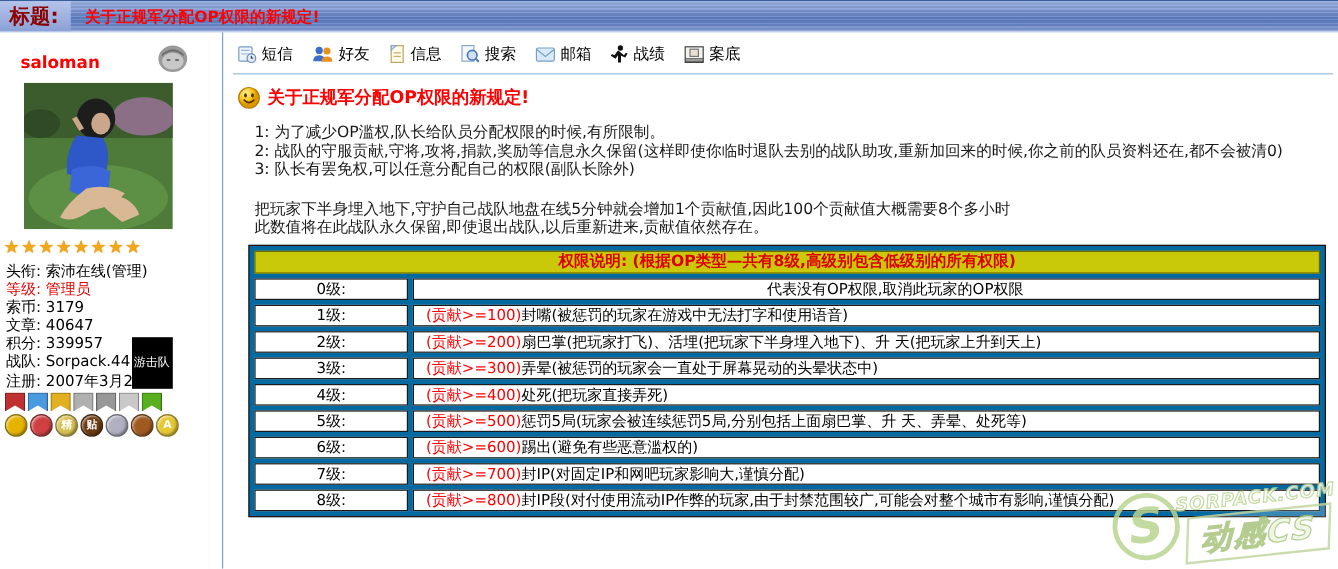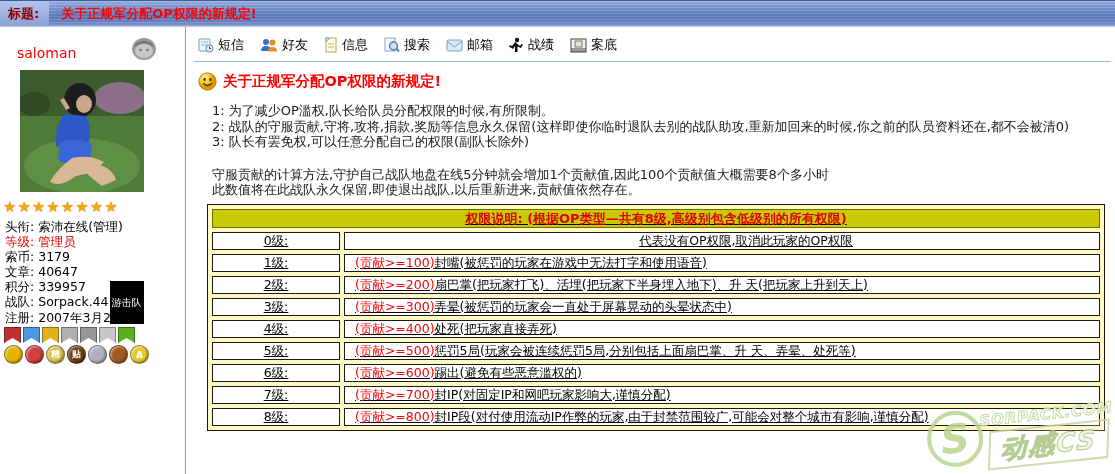--- a/index.html
+++ b/index.html
@@ -11,32 +11,32 @@
   .title-bar {
     height:27px; display:flex; align-items:center;
     background:
       repeating-linear-gradient(180deg, rgba(255,255,255,0.10) 0 1px, rgba(0,0,0,0.05) 1px 3px),
       linear-gradient(180deg,#9db4e2 0%,#7894d2 35%,#5d7ec2 60%,#6word 0,#6e8aca 85%,#8aa2d8 100%);
     background: repeating-linear-gradient(180deg, rgba(255,255,255,0.10) 0 1px, rgba(0,0,0,0.06) 1px 3px),
       linear-gradient(180deg,#9db4e2 0%,#7894d2 35%,#5d7ec2 60%,#6e8aca 85%,#8aa2d8 100%);
     border-top:1px solid #3a5fa0; border-bottom:1px solid #b9c9e8;
   }
   .title-bar .label {
-    font-size:13px; font-weight:bold; color:#8b0000; padding:0 10px 0 8px;
+    font-size:17px; font-weight:bold; color:#8b0000; padding:0 10px 0 8px;
     background:linear-gradient(180deg,#b4c4ea,#8ba1d6); height:100%; display:flex; align-items:center;
   }
   .title-bar .title { font-size:13px; font-weight:bold; color:#ff0000; margin-left:12px; }
 
   
   .cols { display:flex; height:447px; }
   .sidebar { width:186px; border-right:1px solid #7aa0cc; position:relative; padding-top:10px; }
   .main { flex:1; position:relative; }
 
   
-  .username { color:#ff0000; font-weight:normal; font-size:14px; margin:8px 0 0 17px; display:inline-block; }
+  .username { color:#ff0000; font-weight:bold; font-size:14px; margin:8px 0 0 17px; display:inline-block; }
   .mini-avatar { position:absolute; top:10px; right:28px; width:26px; height:24px; }
   .photo { margin:8px 0 0 20px; width:124px; height:122px; display:block; }
   .stars { margin:5px 0 0 3px; letter-spacing:1px; }
   .star { color:#f0a818; font-size:15px; text-shadow:0 0 1px #c87800; }
   .uinfo { margin:3px 0 0 5px; font-size:12.5px; color:#000; }
   .uinfo .row { line-height:15px; white-space:nowrap; }
   .uinfo .row.red, .uinfo .row.red .val { color:#e00000; }
   .clan-badge { background:#000; color:#fff; font-size:10px; padding:16px 2px; margin-left:1px; }
   .medal-row { display:flex; gap:2px; margin:2px 0 0 4px; }
   .medal1 { width:17px; height:16px; clip-path:polygon(0 0,100% 0,100% 100%,50% 68%,0 100%); border:1px solid rgba(0,0,0,.35); }
@@ -51,21 +51,21 @@
 
   
   .post { padding:10px 0 0 12px; }
   .post-title { display:flex; align-items:center; gap:6px; }
   .post-title .txt { color:#ff0000; font-weight:bold; font-size:14.5px; }
   .post-body { margin-top:12px; font-size:13px; color:#1a1a1a; }
   .post-body .ln { line-height:15.5px; padding-left:14px; }
   .post-body .para { margin-top:17px; }
 
   
-  .perm-table { margin:6px 10px 0 9px; background:#fef9c3; border:1px solid #2a1305; padding:4px;text-decoration:underline; }
+  .perm-table { margin:6px 10px 0 9px; background:#0369a1; border:1px solid #2a1305; padding:4px; }
   .pt-header { background:#c9c909; border:1px solid #6e6e00; color:#dd0000; font-weight:bold;
     font-size:13px; text-align:center; line-height:17px; height:19px; }
   .pt-row { display:flex; gap:4px; margin-top:4px; }
   .pt-cell { background:#fff; border:1px solid #1a1a1a; height:18px; line-height:16px; font-size:12.5px; }
   .pt-level { width:128px; text-align:center; color:#000; }
   .pt-desc { flex:1; padding-left:10px; white-space:nowrap; overflow:hidden; }
   .pt-row.noband .pt-desc { padding-left:48px;text-align:center; }
   .pt-badge { color:#ff0000; }
 
   
@@ -232,21 +232,21 @@
             <path d="M5.5 11.5 Q9.5 15.5 13.5 11.5" fill="none" stroke="#5a3200" stroke-width="1.4" stroke-linecap="round"></path>
           </svg>
           <span class="txt">关于正规军分配OP权限的新规定!</span>
         </div>
 
         <div class="post-body">
           <div class="ln">1: 为了减少OP滥权,队长给队员分配权限的时候,有所限制。</div>
           <div class="ln">2: 战队的守服贡献,守将,攻将,捐款,奖励等信息永久保留(这样即使你临时退队去别的战队助攻,重新加回来的时候,你之前的队员资料还在,都不会被清0)</div>
           <div class="ln">3: 队长有罢免权,可以任意分配自己的权限(副队长除外)</div>
           <div class="para">
-            <div class="ln">守服贡献的计算方法,守护自己战队地盘在线5分钟就会增加1个贡献值,因此100个贡献值大概需要8个多小时</div>
+            <div class="ln">把玩家下半身埋入地下,守护自己战队地盘在线5分钟就会增加1个贡献值,因此100个贡献值大概需要8个多小时</div>
             <div class="ln">此数值将在此战队永久保留,即使退出战队,以后重新进来,贡献值依然存在。</div>
           </div>
         </div>
 
         <div class="perm-table">
           <div class="pt-header">权限说明:  (根据OP类型—共有8级,高级别包含低级别的所有权限)</div>
 
           <div class="pt-row noband">
             <div class="pt-cell pt-level">0级:</div>
             <div class="pt-cell pt-desc"><span class="pt-badge"></span><span>代表没有OP权限,取消此玩家的OP权限</span></div>

